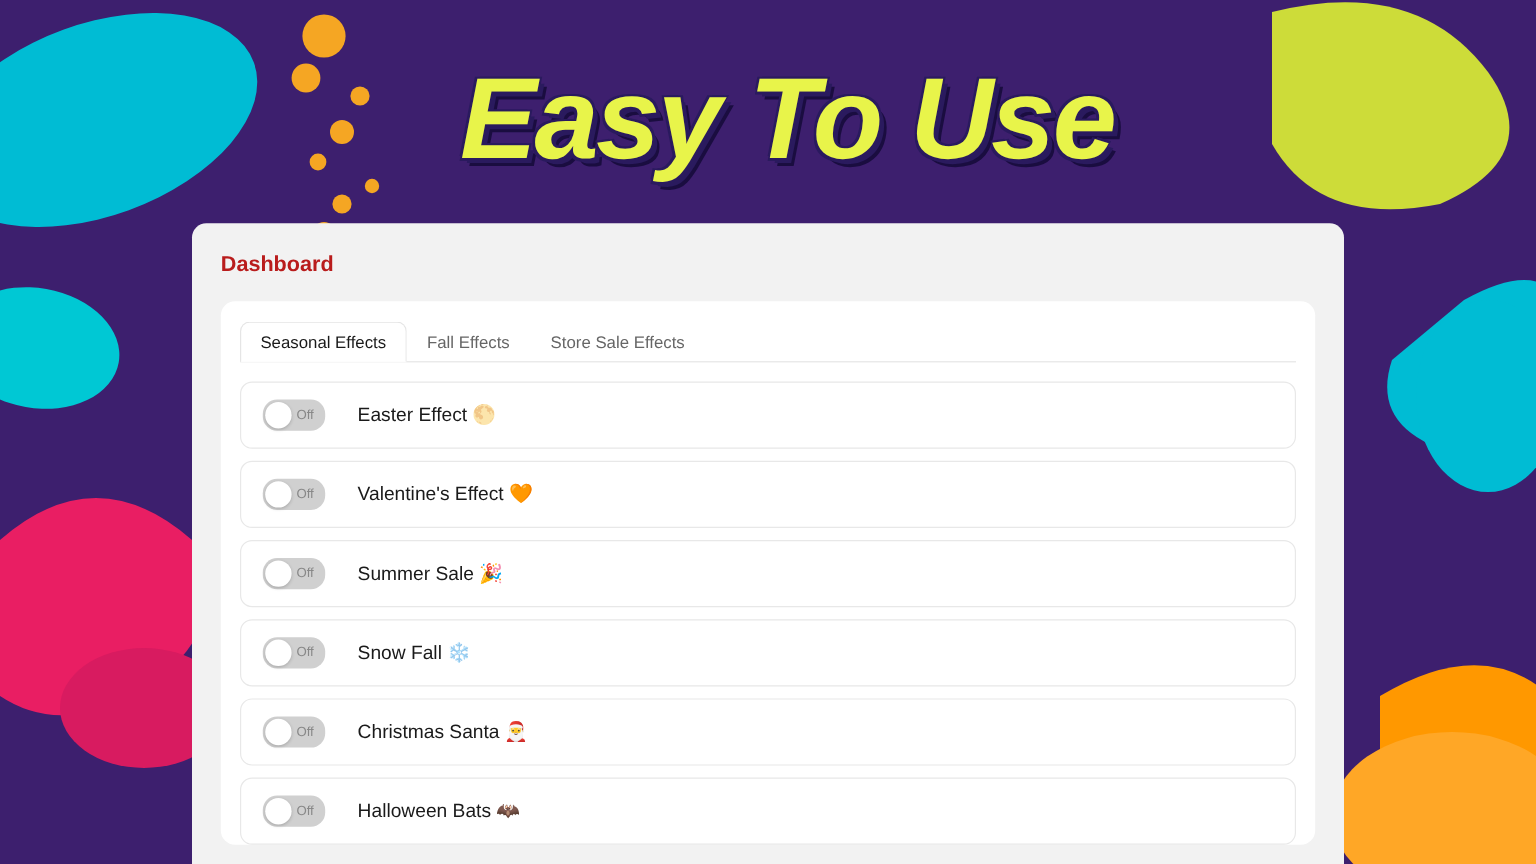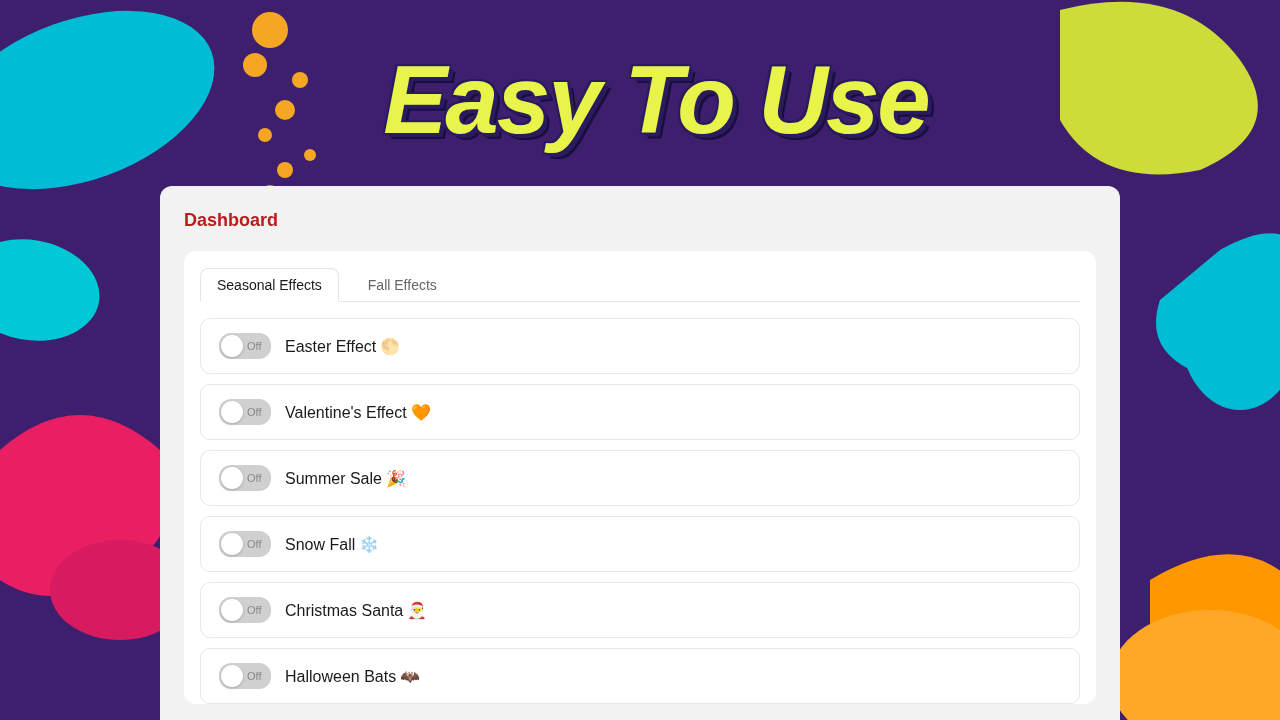--- a/index.html
+++ b/index.html
@@ -61,21 +61,21 @@
 
     
     .tabs-container {
       background: white;
       border-radius: 12px;
       padding: 16px 16px 0 16px;
     }
 
     .tabs-row {
       display: flex;
-      gap: 12px;
+      gap: 0;
       border-bottom: 1px solid #e5e5e5;
       margin-bottom: 16px;
     }
 
     .tab-item {
       padding: 8px 16px;
       font-size: 14px;
       color: #666;
       cursor: pointer;
       border-radius: 8px 8px 0 0;
@@ -96,21 +96,21 @@
 
     
     .effect-row {
       display: flex;
       align-items: center;
       background: white;
       border: 1px solid #e8e8e8;
       border-radius: 10px;
       padding: 14px 18px;
       margin-bottom: 10px;
-      gap: 14px;
+      gap: 27px;
     }
 
     
     .toggle-switch {
       display: flex;
       align-items: center;
       background: #d0d0d0;
       border-radius: 12px;
       padding: 2px;
       width: 52px;
@@ -185,20 +185,21 @@
 </div>
 
 <div class="dashboard-panel">
   <div class="dashboard-title">Dashboard</div>
 
   <div class="tabs-container">
 
     <div class="tabs-row">
       <div class="tab-item active">Seasonal Effects</div>
       <div class="tab-item">Fall Effects</div>
+      <div class="tab-item">Store Sale Effects</div>
     </div>
 
     <div class="effect-row">
       <div class="toggle-switch">
         <div class="toggle-knob"></div>
         <span class="toggle-label">Off</span>
       </div>
       <span class="effect-name">Easter Effect 🌕</span>
     </div>
 

